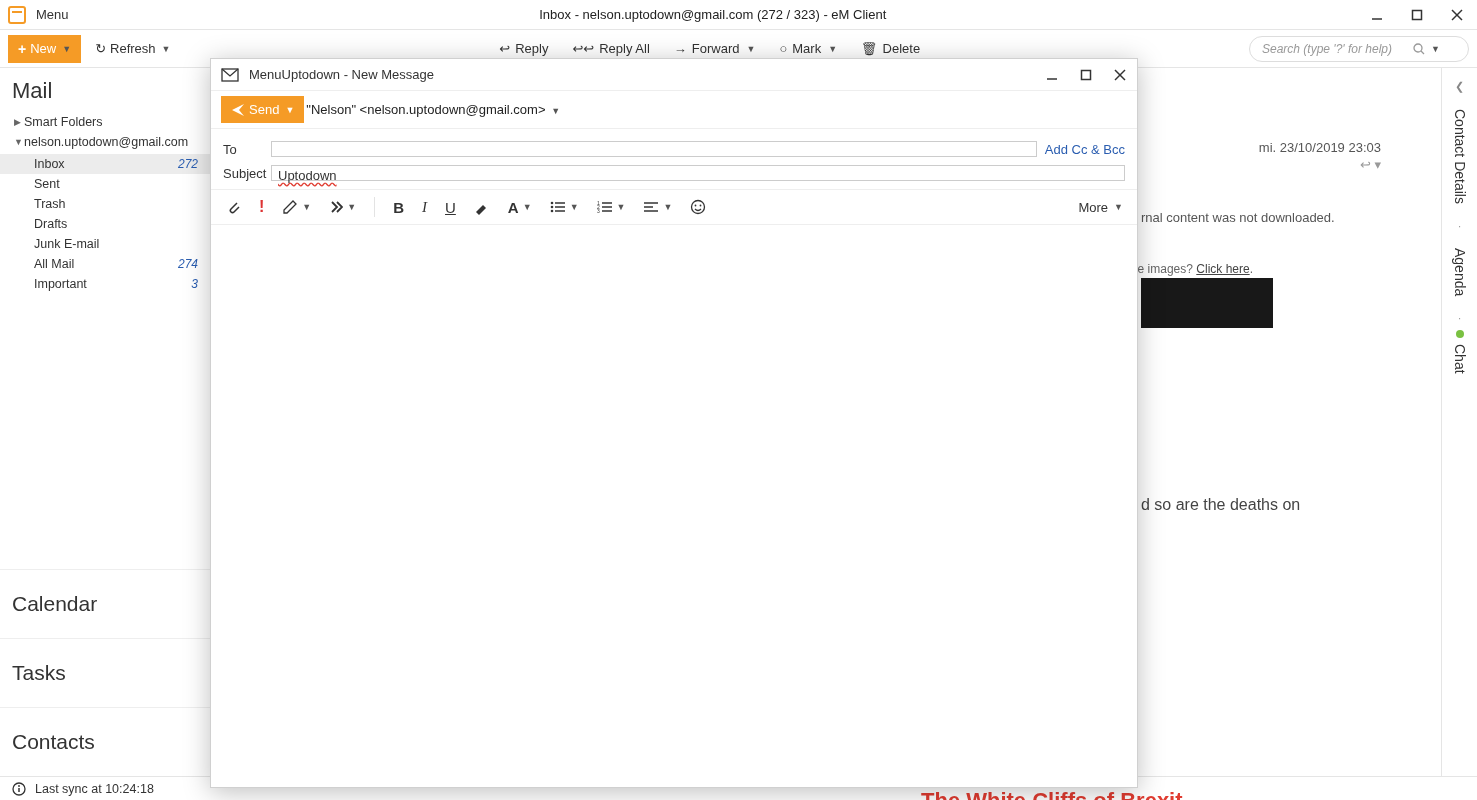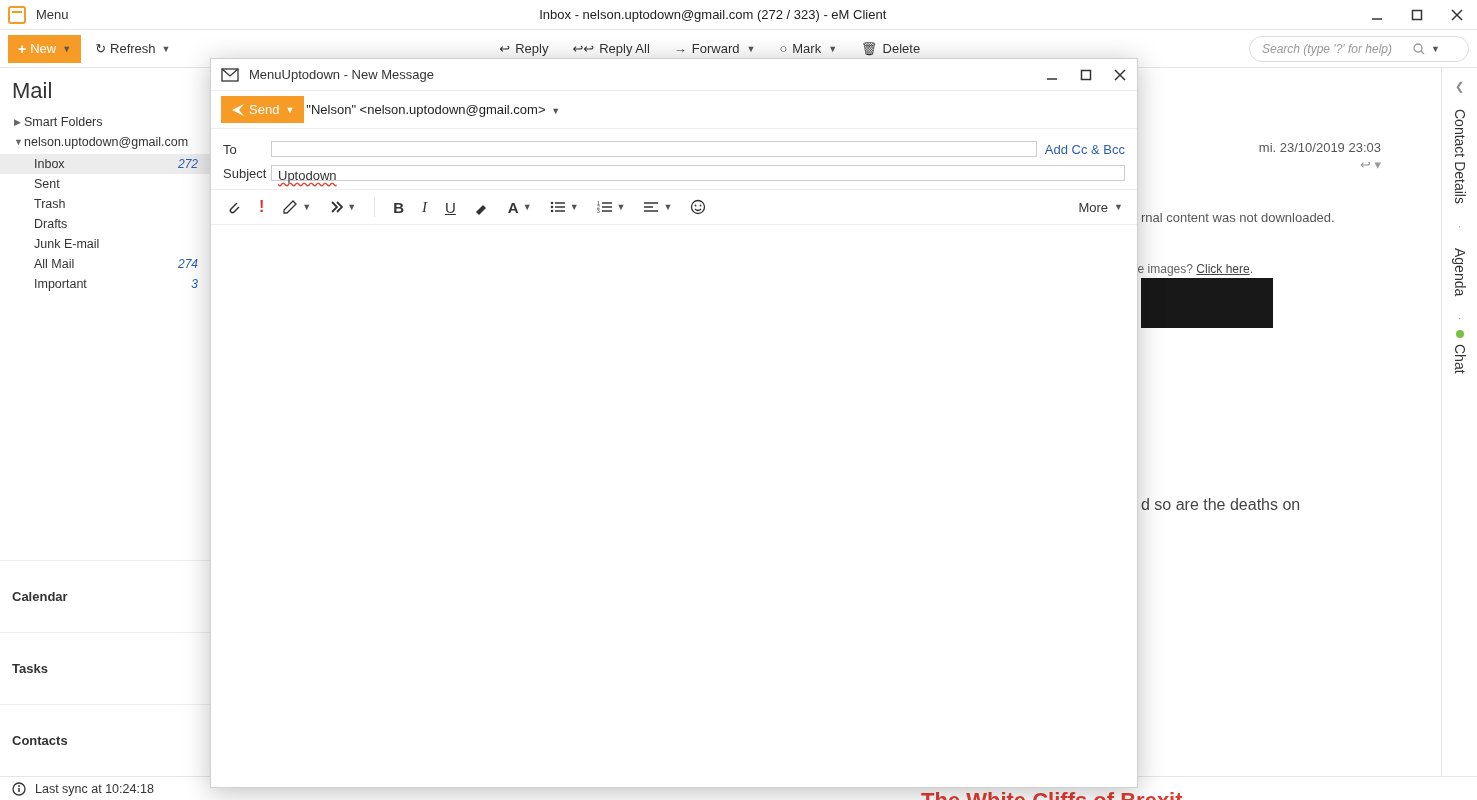--- a/index.html
+++ b/index.html
@@ -27,21 +27,21 @@
   .mail-h { font-size: 22px; font-weight: 300; padding: 10px 12px 8px; }
   .tree { font-size: 12.5px; color: #333; }
   .tree-row { display: flex; align-items: center; padding: 3px 10px 3px 14px; cursor: pointer; }
   .tree-row.account { font-size: 12.5px; }
   .tree-row .tri { width: 10px; display: inline-block; color: #666; font-size: 9px; }
   .folders { padding: 2px 0; }
   .folder { display: flex; justify-content: space-between; align-items: center; padding: 3px 12px 3px 34px; font-size: 12.5px; cursor: pointer; }
   .folder.selected { background: #ececec; }
   .folder .count { color: #2a5db0; font-size: 12px; font-style: italic; }
   .sidebar-bottom { margin-top: auto; }
-  .side-section { font-size: 13px; font-weight: 700; padding: 28px 12px; border-top: 1px solid #eee; cursor: pointer; }
+  .side-section { font-size: 21px; font-weight: 400; padding: 22px 12px; border-top: 1px solid #eee; cursor: pointer; }
   
   .content { flex:1; position: relative; background:#fff; }
   .preview-snip { position:absolute; right: 60px; top: 70px; font-size: 13px; color: #555; }
   .preview-link { color: #444; text-decoration: underline; }
   .preview-warn { position:absolute; left:930px; right:60px; top:142px; font-size:13px; color:#555; }
   .preview-black { position:absolute; left: 930px; right: 168px; top: 210px; height: 50px; background:#181818; }
   .bigtext { position:absolute; left:930px; right:60px; top:428px; font-size:16px; color:#444; }
   .brexit { position:absolute; left:710px; top:720px; font-size:22px; font-weight:bold; color:#e03c31; }
   
   .rightbar { width: 36px; border-left: 1px solid #e5e5e5; display: flex; flex-direction: column; align-items:center; padding-top:12px; gap:6px; }

